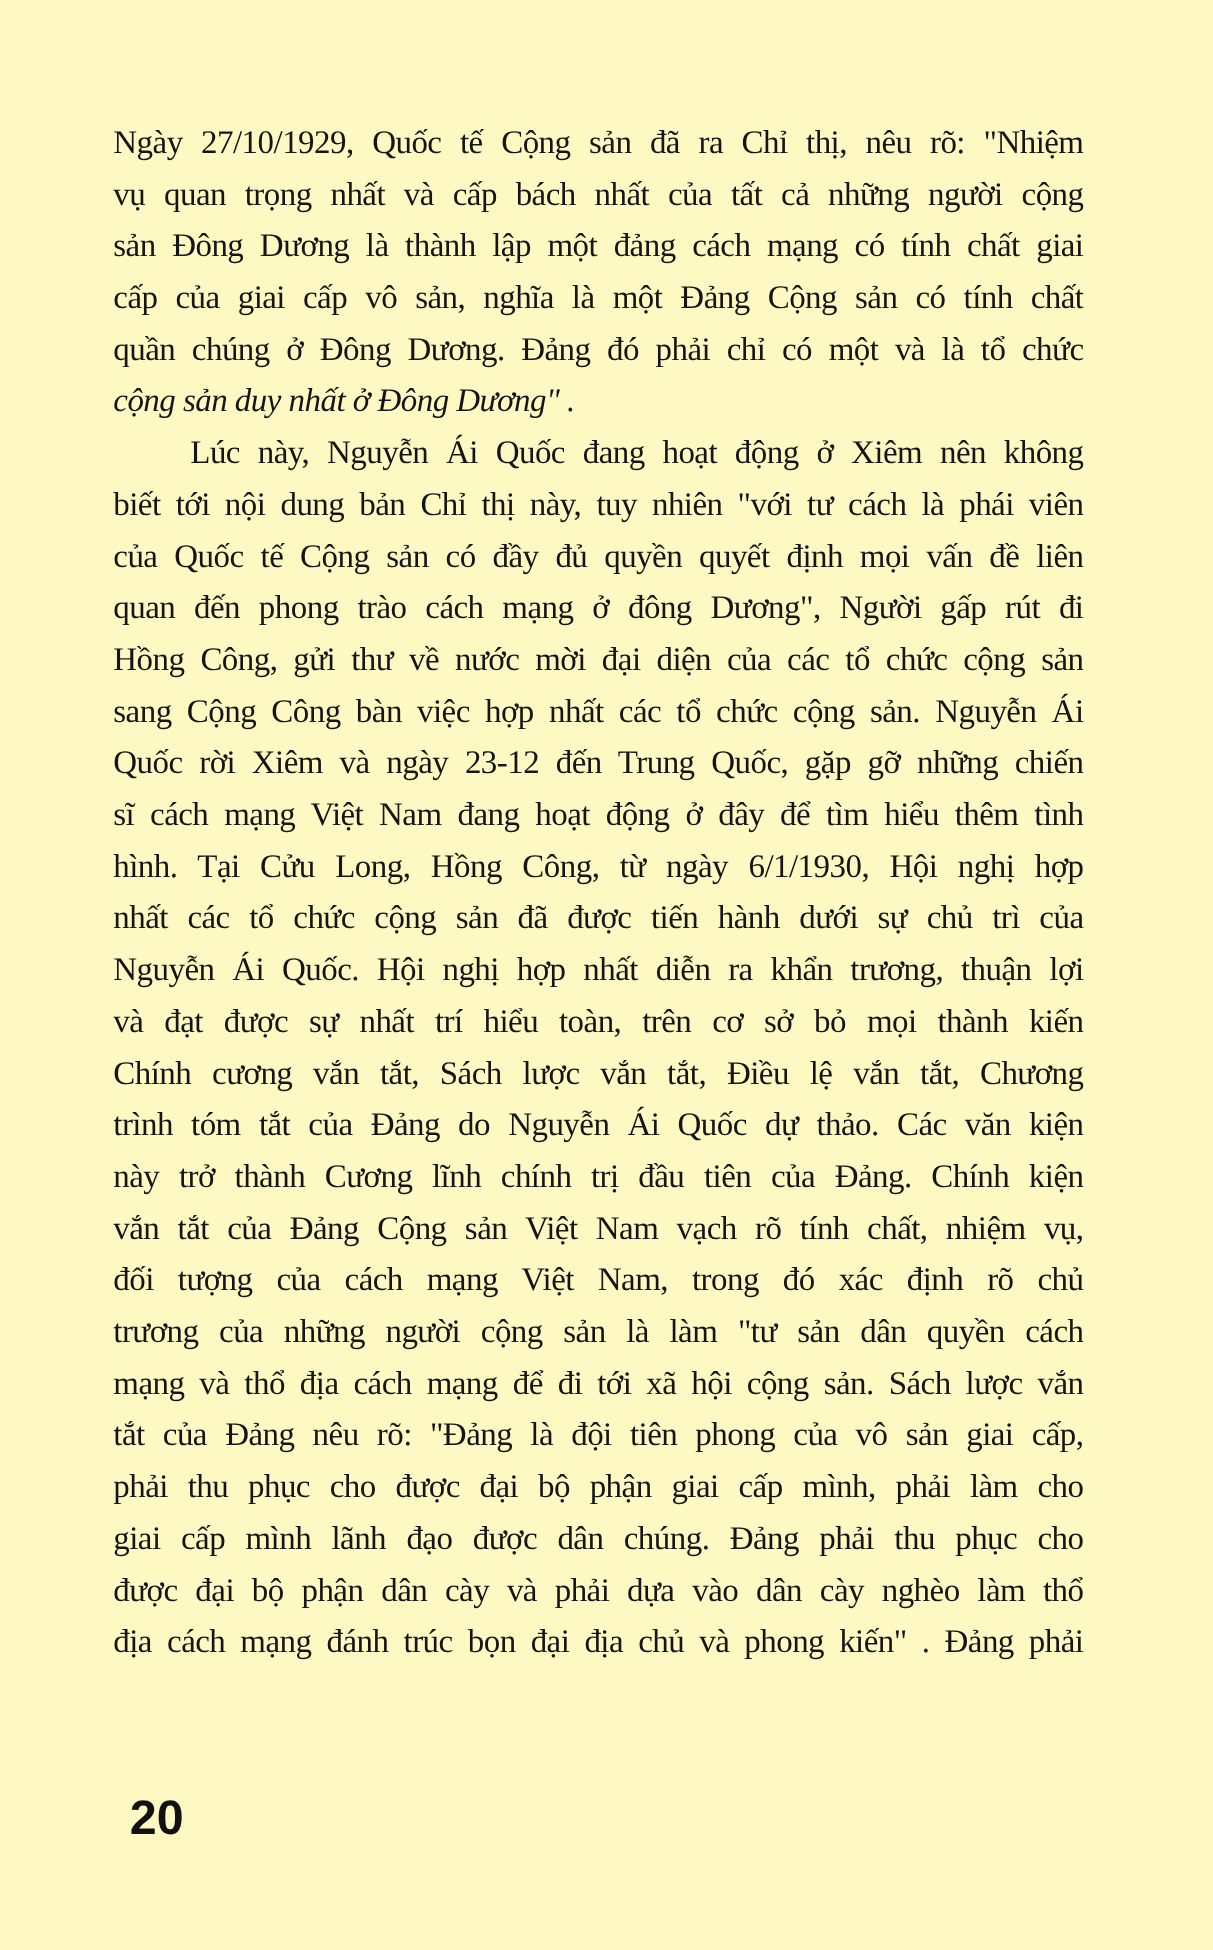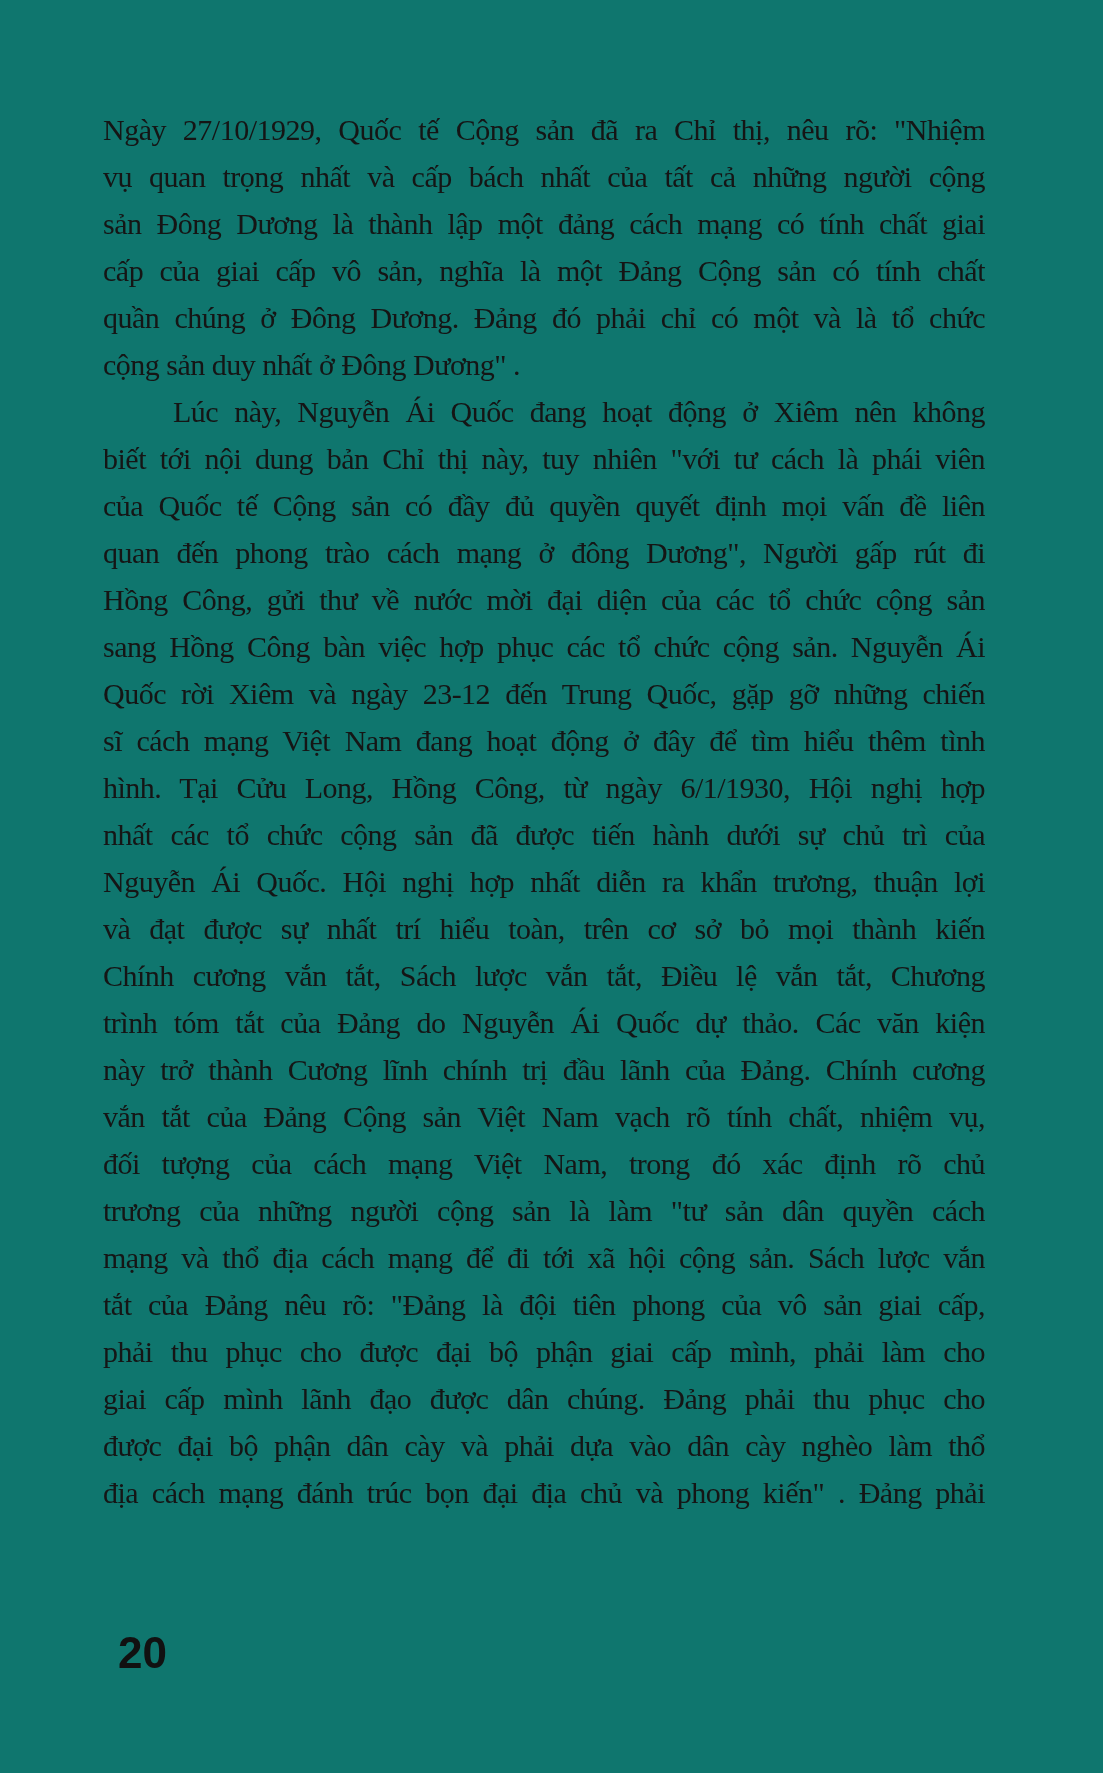--- a/index.html
+++ b/index.html
@@ -4,21 +4,21 @@
 <style>
   html, body {
     margin: 0;
     padding: 0;
     background: #e8e8e8;
   }
   .page {
     position: relative;
     width: 1103px;
     height: 1773px;
-    background: #0f766e;
+    background: #fef9c3;
     margin: 0 auto;
     overflow: hidden;
   }
   .text-block {
     position: absolute;
     left: 103px;
     top: 106px;
     width: 882px;
   }
   .line {
@@ -28,20 +28,21 @@
     height: 47px;
     color: #151515;
     letter-spacing: -0.5px;
     text-align: justify;
     text-align-last: justify;
     overflow: hidden;
     white-space: normal;
   }
   .line.no-justify-last {
     text-align-last: left;
+    font-style: italic;
   }
   .line.indent-first {
     text-indent: 70px;
   }
   .page-number {
     position: absolute;
     left: 118px;
     top: 1628px;
     font-family: "Liberation Sans", sans-serif;
     font-weight: bold;
@@ -58,30 +59,30 @@
       <div class="line">vụ quan trọng nhất và cấp bách nhất của tất cả những người cộng</div>
       <div class="line">sản Đông Dương là thành lập một đảng cách mạng có tính chất giai</div>
       <div class="line">cấp của giai cấp vô sản, nghĩa là một Đảng Cộng sản có tính chất</div>
       <div class="line">quần chúng ở Đông Dương. Đảng đó phải chỉ có một và là tổ chức</div>
       <div class="line no-justify-last">cộng sản duy nhất ở Đông Dương" .</div>
       <div class="line indent-first">Lúc này, Nguyễn Ái Quốc đang hoạt động ở Xiêm nên không</div>
       <div class="line">biết tới nội dung bản Chỉ thị này, tuy nhiên "với tư cách là phái viên</div>
       <div class="line">của Quốc tế Cộng sản có đầy đủ quyền quyết định mọi vấn đề liên</div>
       <div class="line">quan đến phong trào cách mạng ở đông Dương", Người gấp rút đi</div>
       <div class="line">Hồng Công, gửi thư về nước mời đại diện của các tổ chức cộng sản</div>
-      <div class="line">sang Hồng Công bàn việc hợp phục các tổ chức cộng sản. Nguyễn Ái</div>
+      <div class="line">sang Cộng Công bàn việc hợp nhất các tổ chức cộng sản. Nguyễn Ái</div>
       <div class="line">Quốc rời Xiêm và ngày 23-12 đến Trung Quốc, gặp gỡ những chiến</div>
       <div class="line">sĩ cách mạng Việt Nam đang hoạt động ở đây để tìm hiểu thêm tình</div>
       <div class="line">hình. Tại Cửu Long, Hồng Công, từ ngày 6/1/1930, Hội nghị hợp</div>
       <div class="line">nhất các tổ chức cộng sản đã được tiến hành dưới sự chủ trì của</div>
       <div class="line">Nguyễn Ái Quốc. Hội nghị hợp nhất diễn ra khẩn trương, thuận lợi</div>
       <div class="line">và đạt được sự nhất trí hiểu toàn, trên cơ sở bỏ mọi thành kiến</div>
       <div class="line">Chính cương vắn tắt, Sách lược vắn tắt, Điều lệ vắn tắt, Chương</div>
       <div class="line">trình tóm tắt của Đảng do Nguyễn Ái Quốc dự thảo. Các văn kiện</div>
-      <div class="line">này trở thành Cương lĩnh chính trị đầu lãnh của Đảng. Chính cương</div>
+      <div class="line">này trở thành Cương lĩnh chính trị đầu tiên của Đảng. Chính kiện</div>
       <div class="line">vắn tắt của Đảng Cộng sản Việt Nam vạch rõ tính chất, nhiệm vụ,</div>
       <div class="line">đối tượng của cách mạng Việt Nam, trong đó xác định rõ chủ</div>
       <div class="line">trương của những người cộng sản là làm "tư sản dân quyền cách</div>
       <div class="line">mạng và thổ địa cách mạng để đi tới xã hội cộng sản. Sách lược vắn</div>
       <div class="line">tắt của Đảng nêu rõ: "Đảng là đội tiên phong của vô sản giai cấp,</div>
       <div class="line">phải thu phục cho được đại bộ phận giai cấp mình, phải làm cho</div>
       <div class="line">giai cấp mình lãnh đạo được dân chúng. Đảng phải thu phục cho</div>
       <div class="line">được đại bộ phận dân cày và phải dựa vào dân cày nghèo làm thổ</div>
       <div class="line">địa cách mạng đánh trúc bọn đại địa chủ và phong kiến" . Đảng phải</div>
     </div>

